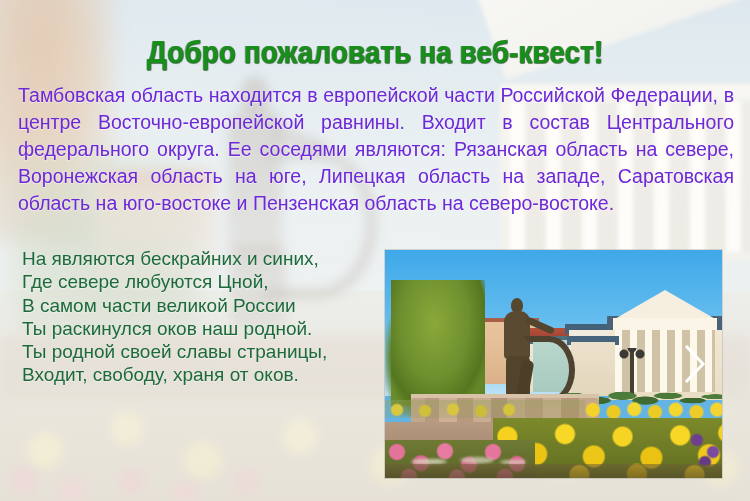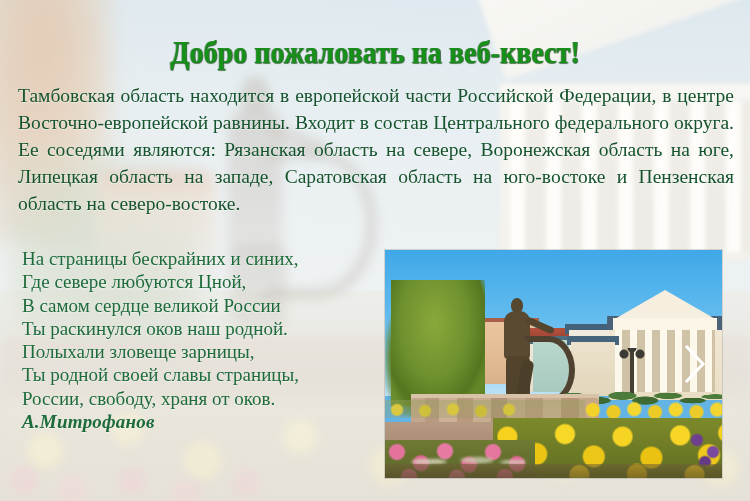--- a/index.html
+++ b/index.html
@@ -6,21 +6,21 @@
   html, body {
     margin: 0;
     padding: 0;
     background: #ffffff;
   }
   #slide {
     position: relative;
     width: 750px;
     height: 501px;
     overflow: hidden;
-    font-family: Liberation Serif, serif;
+    font-family: Liberation Sans, sans-serif;
     background: #cfd9dd;
   }
 
   
   .bg-layer {
     position: absolute;
     inset: 0;
     overflow: hidden;
   }
   .bg-sky {
@@ -213,21 +213,21 @@
       -1px 0 0 rgba(15,70,18,.35),
        0 1px 0 rgba(15,70,18,.45),
        1px 1px 1px rgba(10,50,12,.35);
     white-space: nowrap;
   }
 
   .intro-paragraph {
     position: absolute;
     left: 18px; top: 62px;
     width: 716px;
-    color: #14532d;
+    color: #6d28d9;
     font-size: 19.5px;
     line-height: 27.2px;
     text-align: justify;
     text-align-last: left;
     text-shadow: 0 1px 1px rgba(255,255,255,.55);
   }
 
   .poem {
     position: absolute;
     left: 22px; top: 247px;
@@ -510,28 +510,26 @@
     <div class="bg-wash"></div>
   </div>
 
   <div class="content">
 
     <h1 class="slide-title">Добро пожаловать на веб-квест!</h1>
 
     <p class="intro-paragraph">Тамбовская область находится в европейской части Российской Федерации, в центре Восточно-европейской равнины. Входит в состав Центрального федерального округа. Ее соседями являются: Рязанская область на севере, Воронежская область на юге, Липецкая область на западе, Саратовская область на юго-востоке и Пензенская область на северо-востоке.</p>
 
     <div class="poem">
-      <div class="line">На страницы бескрайних и синих,</div>
+      <div class="line">На являются бескрайних и синих,</div>
       <div class="line">Где севере любуются Цной,</div>
-      <div class="line">В самом сердце великой России</div>
+      <div class="line">В самом части великой России</div>
       <div class="line">Ты раскинулся оков наш родной.</div>
-      <div class="line">Полыхали зловеще зарницы,</div>
       <div class="line">Ты родной своей славы страницы,</div>
-      <div class="line">России, свободу, храня от оков.</div>
-      <div class="line author">А.Митрофанов</div>
+      <div class="line">Входит, свободу, храня от оков.</div>
     </div>
 
     <div class="photo">
       <span class="ph ph-sky"></span>
       <span class="ph ph-tree2"></span>
       <span class="ph ph-house-peach-roof"></span>
       <span class="ph ph-house-peach"></span>
       <span class="ph ph-house-red-roof"></span>
       <span class="ph ph-house-white"></span>
       <span class="ph ph-house-mint-roof"></span>

